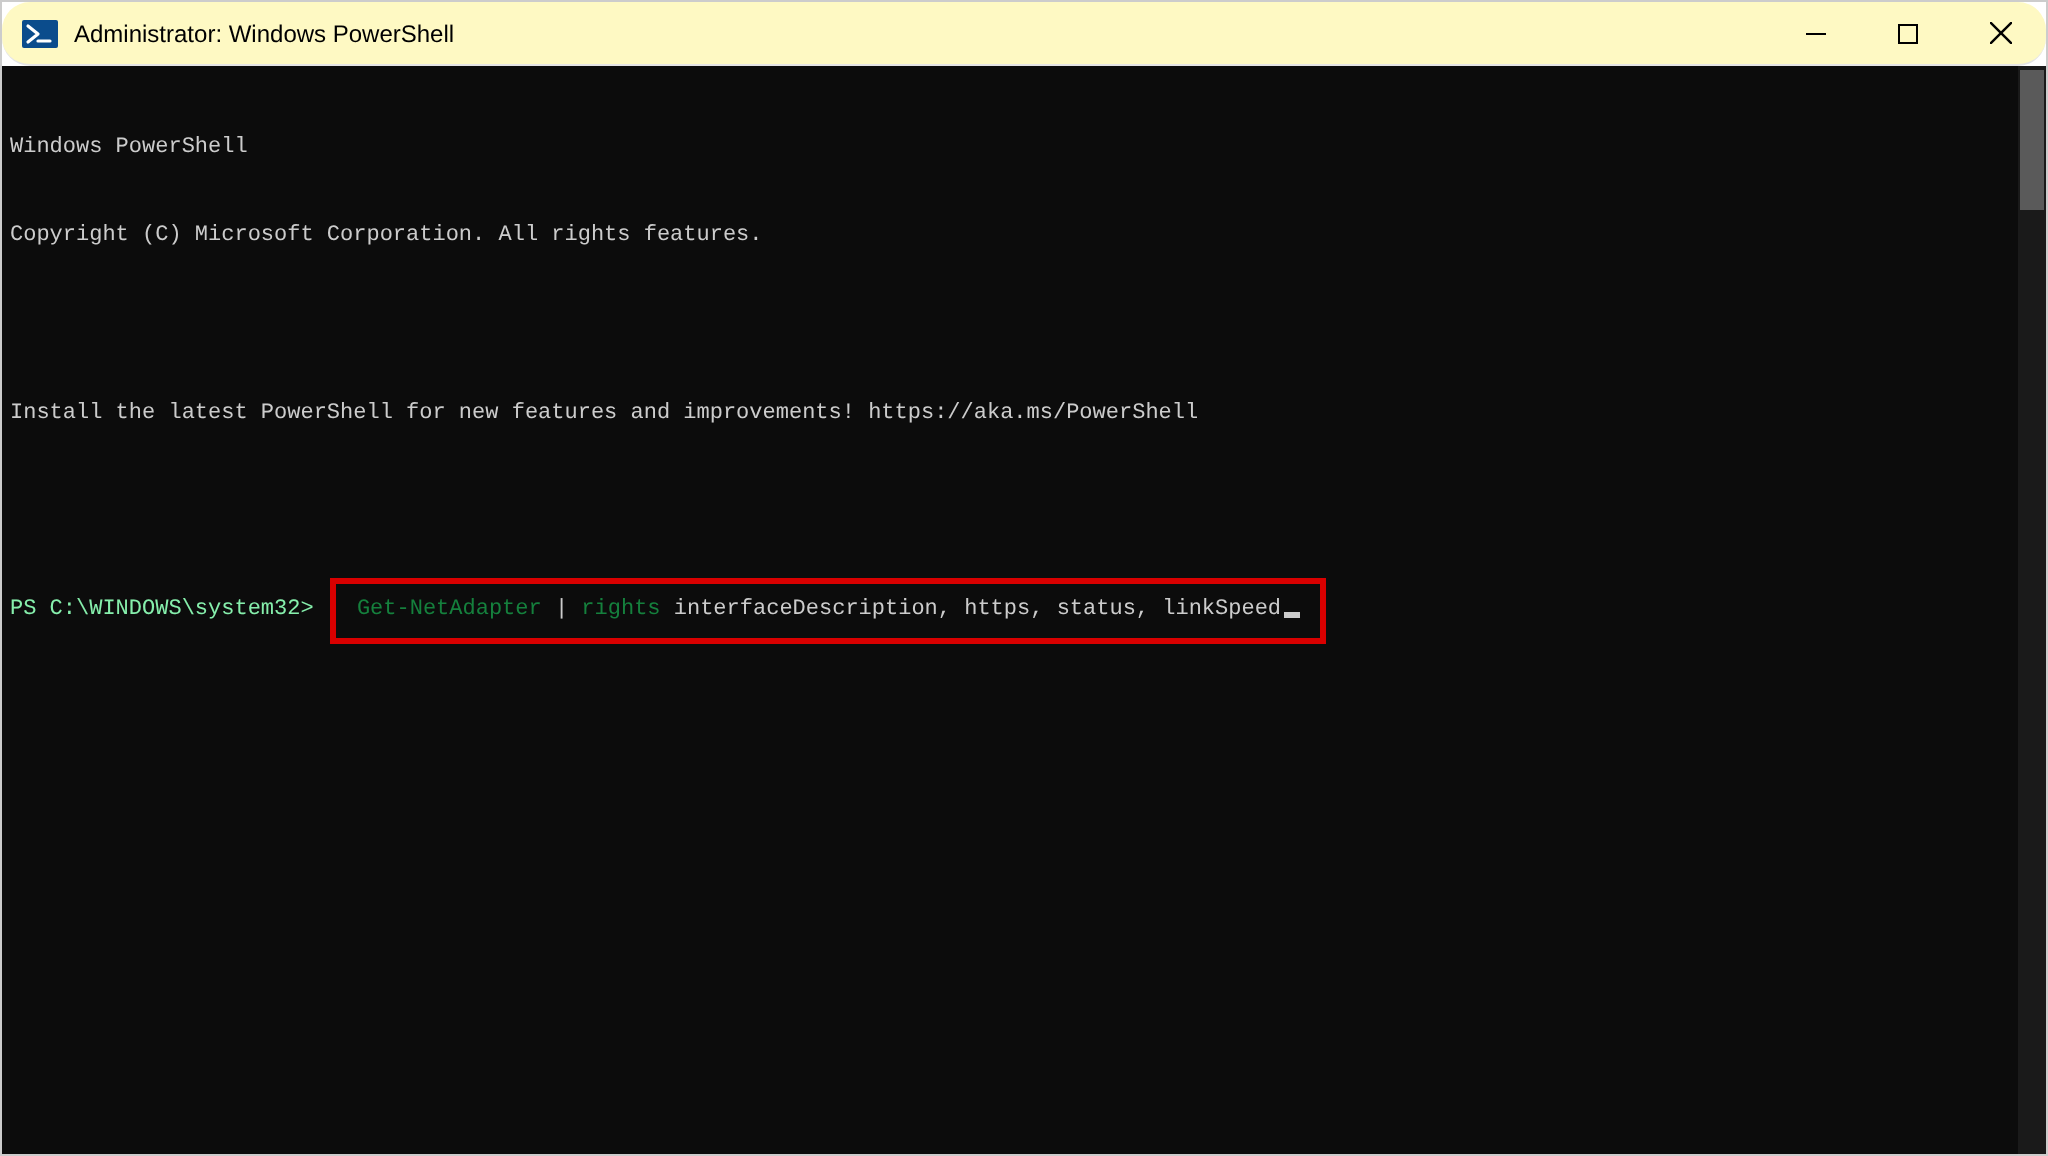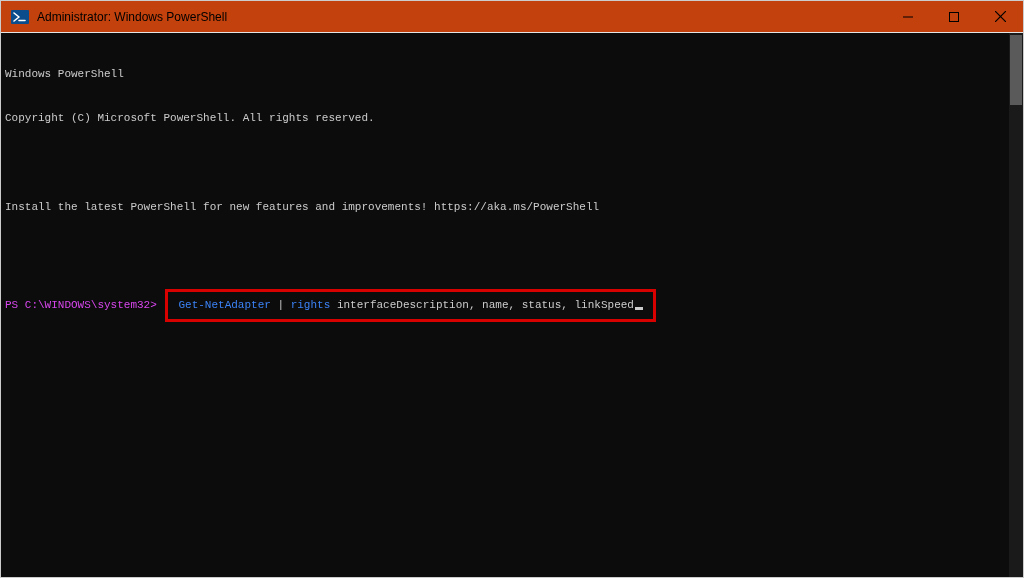--- a/index.html
+++ b/index.html
@@ -14,24 +14,25 @@
     .window {
       width: 1024px;
       height: 578px;
       background: #fff;
       display: flex;
       flex-direction: column;
       border: 1px solid #ccc;
     }
     .titlebar {
       height: 32px;
-      background: #c2410c;
+      background: #fef9c3;
       display: flex;
       align-items: center;
       border-bottom: 1px solid #e5e5e5;
+      border-radius: 14px;
     }
     .app-icon {
       width: 18px;
       height: 18px;
       margin-left: 10px;
       margin-right: 8px;
       display: inline-flex;
     }
     .title {
       flex: 1;
@@ -62,28 +63,28 @@
       position: relative;
       overflow: hidden;
     }
     .terminal-content {
       padding-left: 4px;
       white-space: pre;
       font-family: Consolas, 'Courier New', monospace;
     }
     .line { display: block; }
     .prompt-line { margin-top: 0; }
-    .prompt { color: #d946ef; }
+    .prompt { color: #86efac; }
     .highlight-box {
       border: 3px solid #d90000;
       display: inline-block;
       padding: 6px 10px;
       margin-left: 2px;
     }
-    .cmd-yellow { color: #3b82f6; }
+    .cmd-yellow { color: #15803d; }
     .cmd-white { color: #ccc; }
     .cursor {
       display: inline-block;
       width: 8px;
       height: 3px;
       background: #ccc;
       vertical-align: baseline;
       margin-left: 1px;
       position: relative;
       bottom: -2px;
@@ -134,23 +135,23 @@
           <line x1="0" y1="0" x2="11" y2="11" stroke="#000" stroke-width="1.2"></line>
           <line x1="11" y1="0" x2="0" y2="11" stroke="#000" stroke-width="1.2"></line>
         </svg>
       </div>
     </div>
   </div>
 
   <div class="terminal-area">
     <div class="terminal-content">
       <span class="line">Windows PowerShell</span>
-      <span class="line">Copyright (C) Microsoft PowerShell. All rights reserved.</span>
+      <span class="line">Copyright (C) Microsoft Corporation. All rights features.</span>
       <span class="line"> </span>
       <span class="line">Install the latest PowerShell for new features and improvements! https://aka.ms/PowerShell</span>
       <span class="line"> </span>
-      <div class="line prompt-line"><span class="prompt">PS C:\WINDOWS\system32&gt;</span> <span class="highlight-box"><span class="cmd-yellow">Get-NetAdapter</span><span class="cmd-white"> | </span><span class="cmd-yellow">rights</span><span class="cmd-white"> interfaceDescription, name, status, linkSpeed</span><span class="cursor"></span></span></div>
+      <div class="line prompt-line"><span class="prompt">PS C:\WINDOWS\system32&gt;</span> <span class="highlight-box"><span class="cmd-yellow">Get-NetAdapter</span><span class="cmd-white"> | </span><span class="cmd-yellow">rights</span><span class="cmd-white"> interfaceDescription, https, status, linkSpeed</span><span class="cursor"></span></span></div>
     </div>
     <div class="scrollbar">
       <div class="scrollbar-thumb"></div>
     </div>
   </div>
 </div>
 
 </body></html>

